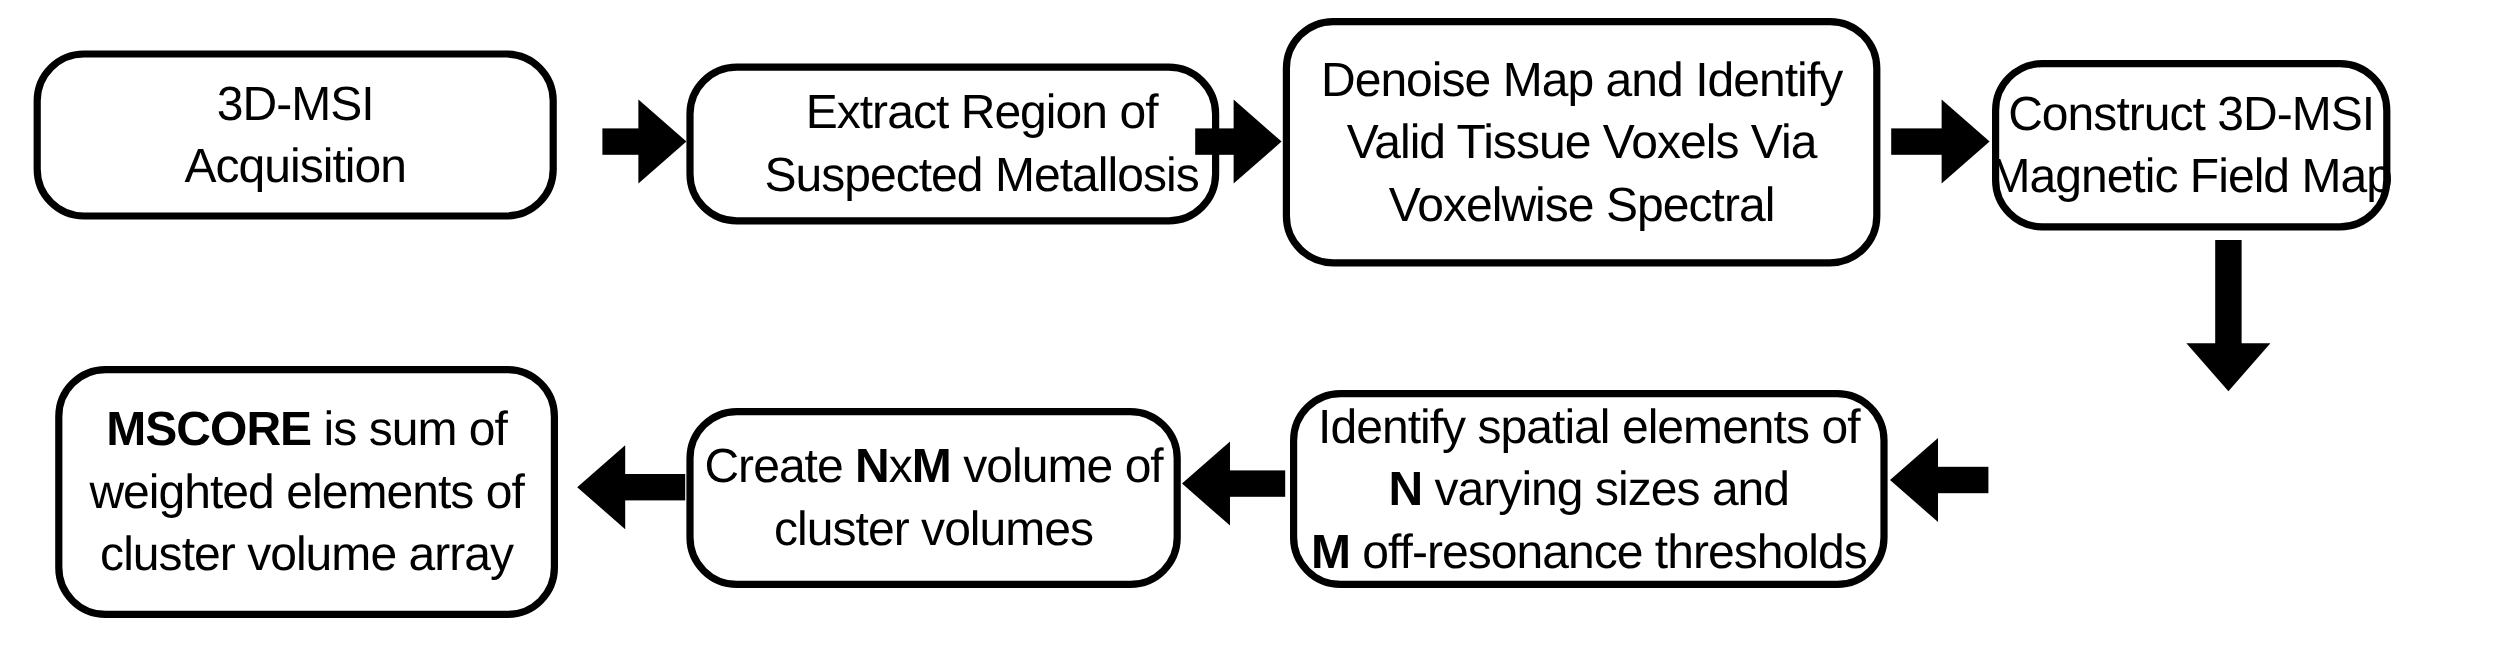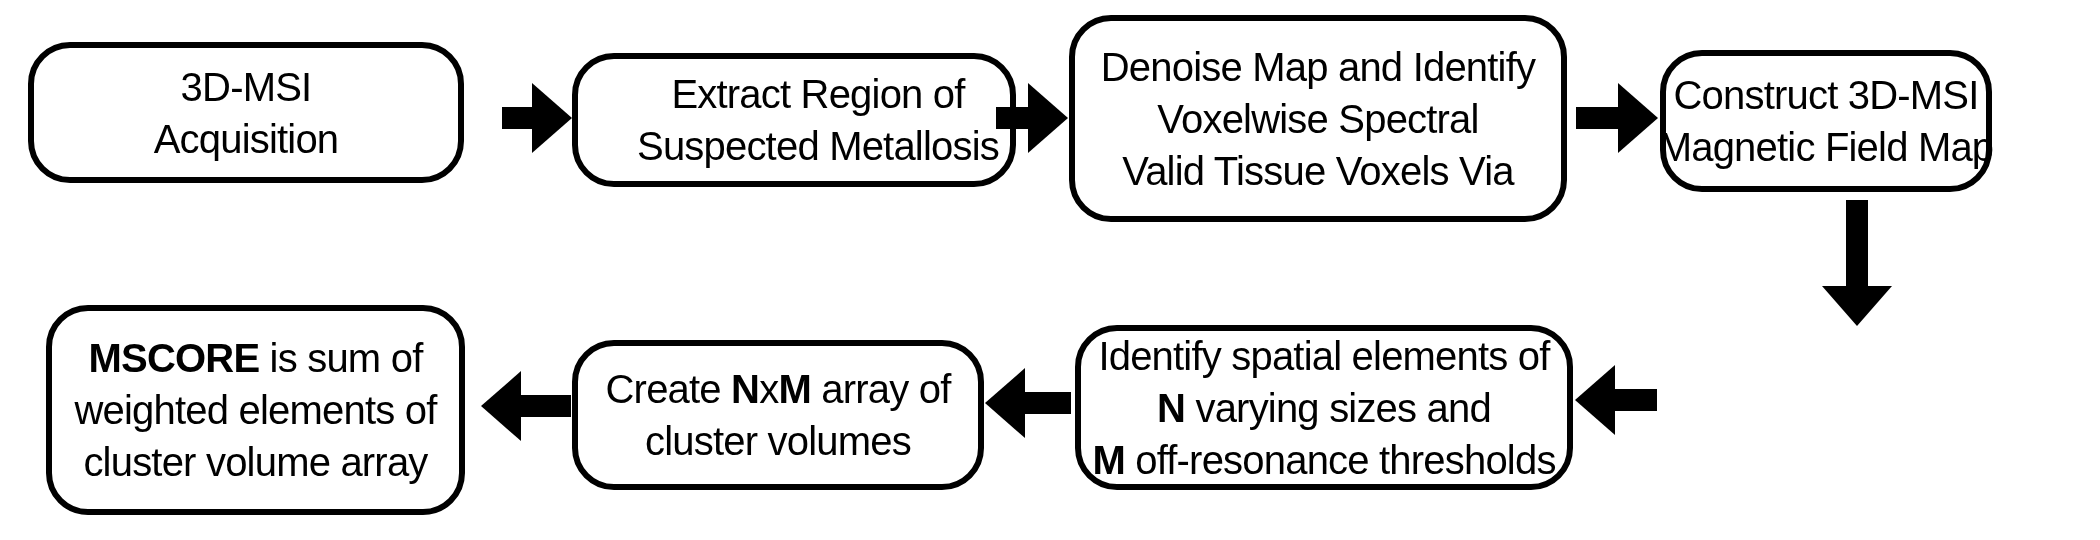--- a/index.html
+++ b/index.html
@@ -47,40 +47,40 @@
     </div>
     <div class="node" style="left: 572px; top: 53px; width: 444px; height: 134px; padding-left: 48px;">
       <div class="node-text">
         <div class="line"><span class="seg">Extract Region of</span></div>
         <div class="line"><span class="seg">Suspected Metallosis</span></div>
       </div>
     </div>
     <div class="node" style="left: 1069px; top: 15px; width: 498px; height: 207px;">
       <div class="node-text">
         <div class="line"><span class="seg">Denoise Map and Identify</span></div>
+        <div class="line"><span class="seg">Valid Tissue Voxels Via</span></div>
         <div class="line"><span class="seg">Voxelwise Spectral</span></div>
-        <div class="line"><span class="seg">Valid Tissue Voxels Via</span></div>
       </div>
     </div>
     <div class="node" style="left: 1660px; top: 50px; width: 332px; height: 142px;">
       <div class="node-text">
         <div class="line"><span class="seg">Construct 3D-MSI</span></div>
         <div class="line"><span class="seg">Magnetic Field Map</span></div>
       </div>
     </div>
     <div class="node" style="left: 1075px; top: 325px; width: 498px; height: 165px;">
       <div class="node-text">
         <div class="line"><span class="seg">Identify spatial elements of</span></div>
         <div class="line"><span class="seg-bold">N</span><span class="seg"> varying sizes and</span></div>
         <div class="line"><span class="seg-bold">M</span><span class="seg"> off-resonance thresholds</span></div>
       </div>
     </div>
     <div class="node" style="left: 572px; top: 340px; width: 412px; height: 150px;">
       <div class="node-text">
-        <div class="line"><span class="seg">Create </span><span class="seg-bold">N</span><span class="seg">x</span><span class="seg-bold">M</span><span class="seg"> array of</span></div>
+        <div class="line"><span class="seg">Create </span><span class="seg-bold">N</span><span class="seg">x</span><span class="seg-bold">M</span><span class="seg"> volume of</span></div>
         <div class="line"><span class="seg">cluster volumes</span></div>
       </div>
     </div>
     <div class="node" style="left: 46px; top: 305px; width: 419px; height: 210px;">
       <div class="node-text">
         <div class="line"><span class="seg-bold">MSCORE</span><span class="seg"> is sum of</span></div>
         <div class="line"><span class="seg">weighted elements of</span></div>
         <div class="line"><span class="seg">cluster volume array</span></div>
       </div>
     </div>

